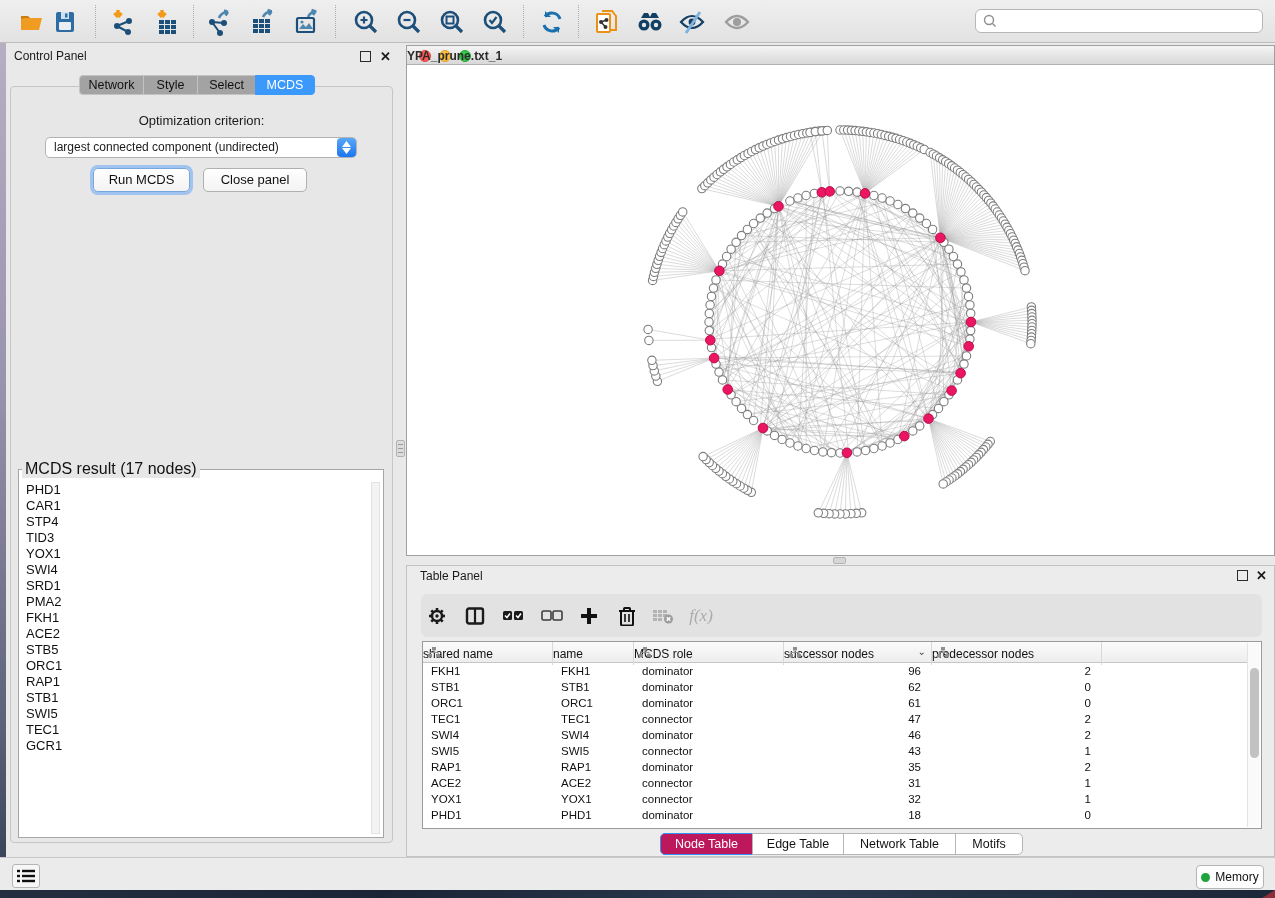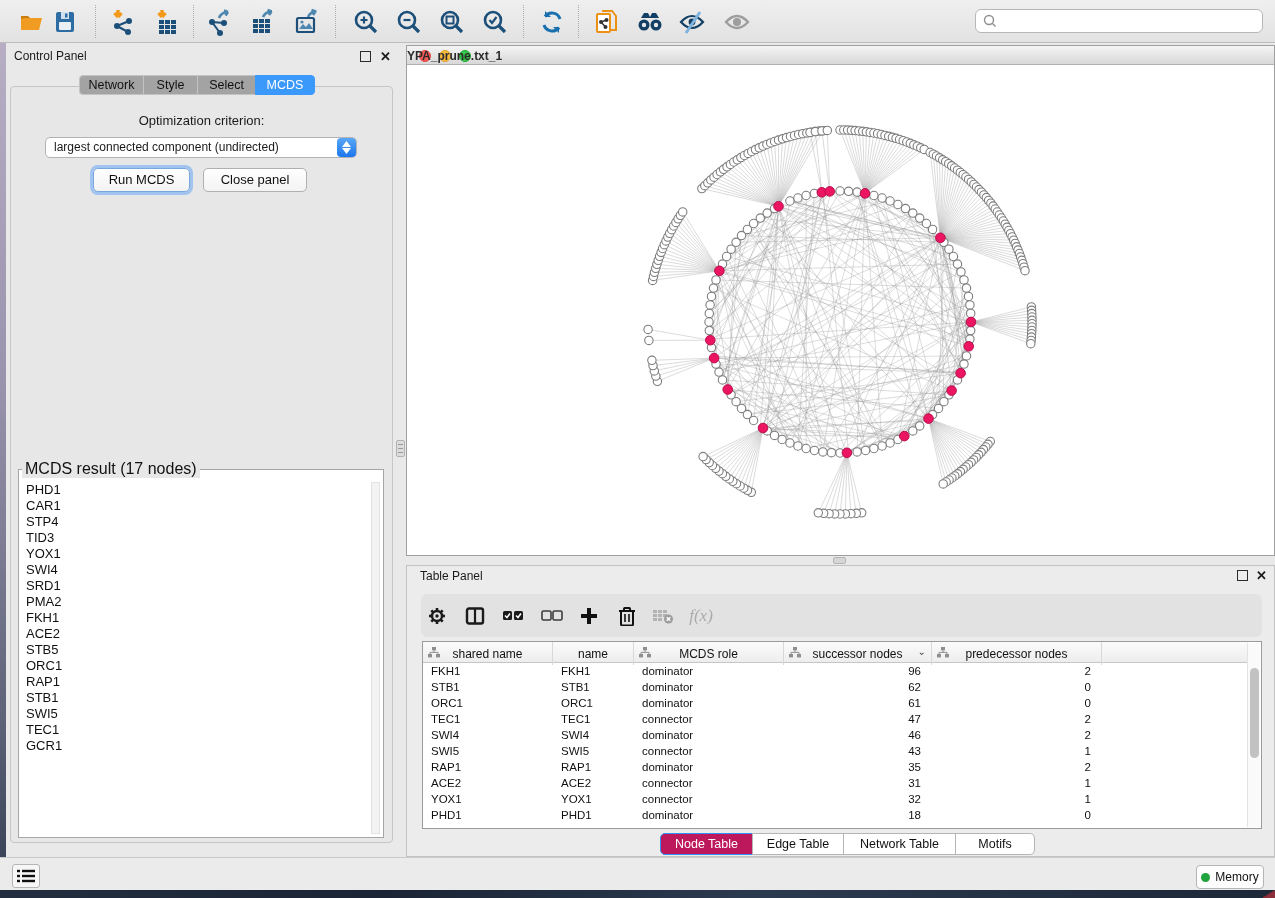--- a/index.html
+++ b/index.html
@@ -59,21 +59,21 @@
   
   #table-panel { left:406px; top:565px; width:869px; height:292px; background:#ececec; border:1px solid #c2c2c2; }
   #tp-title { left:420px; top:569px; font-size:12px; }
   #tp-float { left:1237px; top:570px; }
   #tp-close { left:1256px; top:570px; }
   #tp-toolbar { left:421px; top:594px; width:841px; height:43px; background:#e2e2e2; border-radius:6px; }
   .tp-btn { position:absolute; top:604px; width:26px; height:24px; display:flex; align-items:center; justify-content:center; }
   #fx-label { font-family:"Liberation Serif",serif; font-style:italic; font-size:17px; color:#ababab;text-align:center; }
   #ntable { left:422px; top:641px; width:840px; height:188px; background:#fff; border:1px solid #9b9b9b; }
   #nt-header { position:absolute; left:0; top:0; width:825px; height:21px; background:linear-gradient(#fbfbfb,#ededed); border-bottom:1px solid #c6c6c6; display:flex; }
-  .hcell { position:relative; height:23px; border-right:1px solid #d8d8d8; font-size:12px; color:#111; display:flex; align-items:center; justify-content:center; }
+  .hcell { position:relative; height:23px; border-right:1px solid #d8d8d8; font-size:12px; color:#111; display:flex; align-items:center; }
   .hcell .tree { position:absolute; left:5px; top:5px; }
   .hcell .sort { position:absolute; right:5px; top:4px; font-size:10px; color:#444; }
   .c0{width:130px}.c1{width:81px}.c2{width:150px}.c3{width:148px}.c4{width:170px}.c5{flex:1;border-right:none}
   #nt-body { position:absolute; left:0; top:21px; width:825px; }
   .trow { display:flex; height:16px; }
   .tcell { font-size:11.5px; line-height:16px; color:#111; white-space:nowrap; overflow:hidden; }
   .tcell.txt { padding-left:8px; }
   .tcell.num { text-align:right; padding-right:11px; }
   #nt-scroll { position:absolute; right:1px; top:1px; width:13px; bottom:1px; background:#fafafa; border-left:1px solid #e3e3e3; }
   #nt-thumb { position:absolute; left:2px; top:25px; width:9px; height:90px; background:#c2c2c2; border-radius:5px; }
@@ -1232,21 +1232,21 @@
         </div>
       </div>
     <div id="nt-scroll">
         <div id="nt-thumb"></div>
       </div>
   </div>
 
   <div class="btab sel" style="left:660px;width:93px;border-radius:5px 0 0 5px">Node Table</div>
   <div class="btab" style="left:752px;width:92px">Edge Table</div>
   <div class="btab" style="left:843px;width:113px">Network Table</div>
-  <div class="btab" style="left:955px;width:80px;border-radius:0 5px 5px 0">Motifs</div>
+  <div class="btab" style="left:955px;width:68px;border-radius:0 5px 5px 0">Motifs</div>
 
   <div id="status-bar" class="abs"></div>
   <div id="list-btn" class="abs">
     <svg width="18" height="14" viewBox="0 0 18 14">
         <g stroke="#111" stroke-width="2.4">
           <line x1="0" y1="2" x2="3" y2="2"></line>
           <line x1="5" y1="2" x2="18" y2="2"></line>
           <line x1="0" y1="7" x2="3" y2="7"></line>
           <line x1="5" y1="7" x2="18" y2="7"></line>
           <line x1="0" y1="12" x2="3" y2="12"></line>

